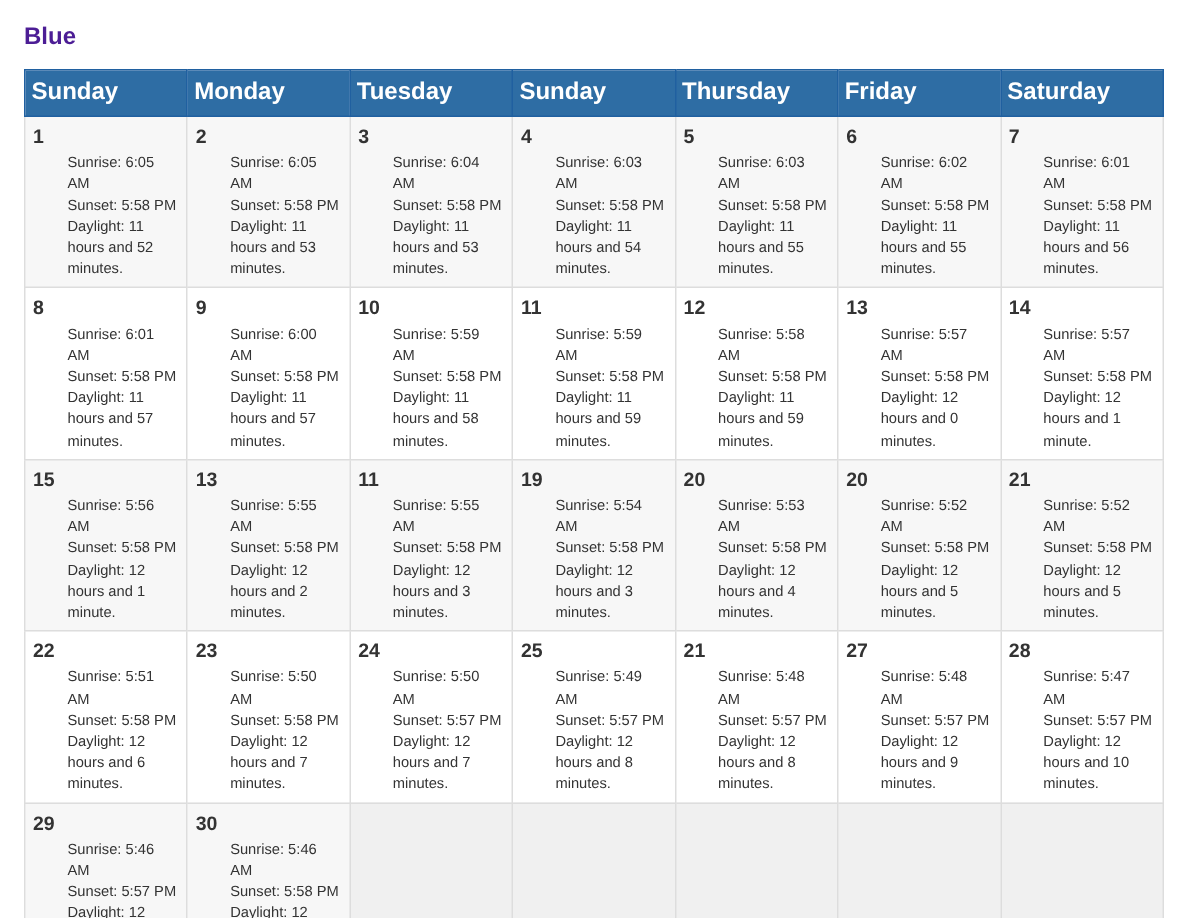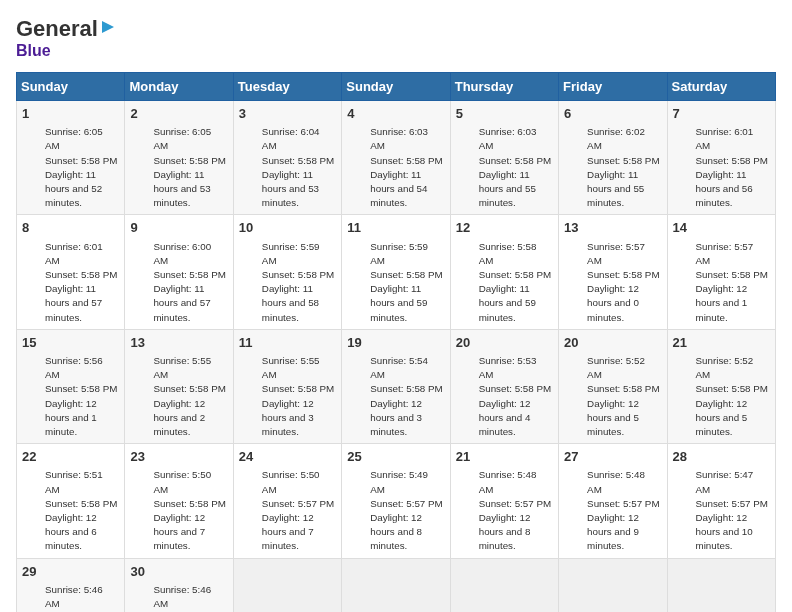--- a/index.html
+++ b/index.html
@@ -38,21 +38,21 @@
     table {
       width: 100%;
       border-collapse: collapse;
       font-size: 10.5px;
     }
     thead tr th {
       background: #2e6da4;
       color: #fff;
       padding: 6px 4px;
       text-align: left;
-      font-size: 13px;
+      font-size: 16px;
       font-weight: bold;
       border: 1px solid #2060a0;
     }
     tbody tr td {
       border: 1px solid #ddd;
       padding: 4px 5px;
       vertical-align: top;
       width: calc(100% / 7);
       min-height: 70px;
       background: #fff;
@@ -76,28 +76,20 @@
     }
     .empty-cell {
       background: #f0f0f0 !important;
     }
   </style>
 </head>
 <body>
 
 <div class="header">
   <div class="logo">
-    <div class="logo-line">
-      <span style="font-size:22px;font-weight:bold;color:#333;">General</span>
-      <span style="display:inline-block;margin-left:2px;vertical-align:middle;">
-        <svg width="16" height="16" viewBox="0 0 16 16">
-          <polygon points="2,2 14,8 2,14" fill="#2e9ad0"></polygon>
-        </svg>
-      </span>
-    </div>
     <div>
       <span style="font-size:16px;font-weight:bold;color:#4c1d95;">Blue</span>
     </div>
   </div>
   <div class="title-block">
     <h1></h1>
     <h2></h2>
   </div>
 </div>
 

